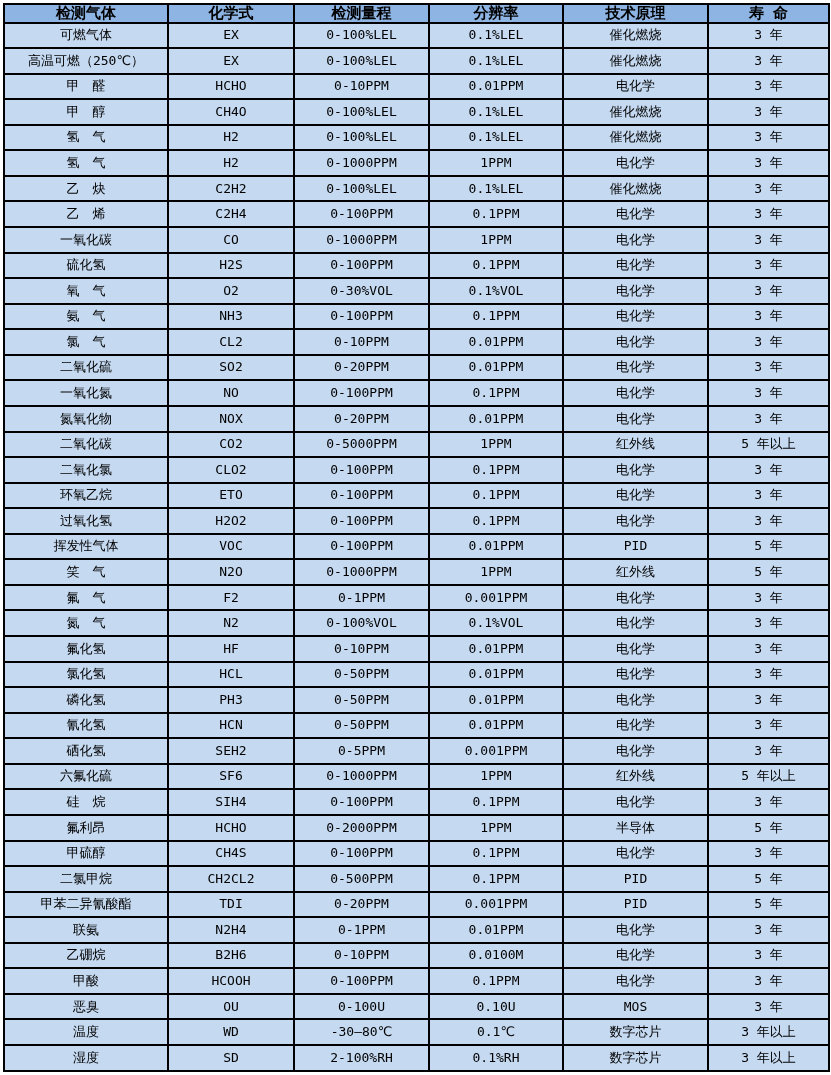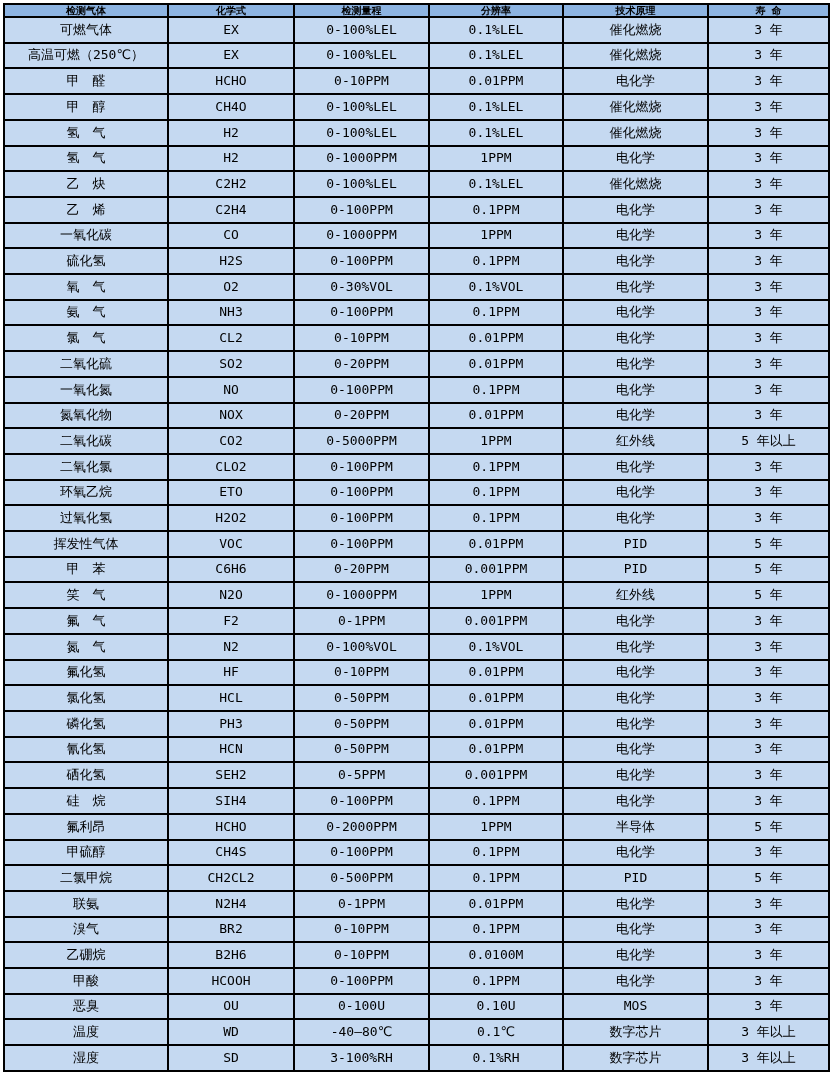--- a/index.html
+++ b/index.html
@@ -37,21 +37,21 @@
     border: 2px solid var(--border-color);
     text-align: center;
     vertical-align: middle;
     padding: 0 2px;
     overflow: hidden;
     white-space: nowrap;
     line-height: 1.1;
   }
   th {
     background: var(--header-bg);
-    font-size: 10px;
+    font-size: 15px;
     font-weight: bold;
   }
   td {
     background: var(--row-bg);
     font-size: 13px;
     font-weight: normal;
   }
 </style>
 </head>
 <body>
@@ -238,136 +238,136 @@
       </tr>
       <tr>
         <td>挥发性气体</td>
         <td>VOC</td>
         <td>0-100PPM</td>
         <td>0.01PPM</td>
         <td>PID</td>
         <td>5 年</td>
       </tr>
       <tr>
-        <td>甲　苯</td>
-        <td>C6H6</td>
+        <td>笑　气</td>
+        <td>N2O</td>
+        <td>0-1000PPM</td>
+        <td>1PPM</td>
+        <td>红外线</td>
+        <td>5 年</td>
+      </tr>
+      <tr>
+        <td>氟　气</td>
+        <td>F2</td>
+        <td>0-1PPM</td>
+        <td>0.001PPM</td>
+        <td>电化学</td>
+        <td>3 年</td>
+      </tr>
+      <tr>
+        <td>氮　气</td>
+        <td>N2</td>
+        <td>0-100%VOL</td>
+        <td>0.1%VOL</td>
+        <td>电化学</td>
+        <td>3 年</td>
+      </tr>
+      <tr>
+        <td>氟化氢</td>
+        <td>HF</td>
+        <td>0-10PPM</td>
+        <td>0.01PPM</td>
+        <td>电化学</td>
+        <td>3 年</td>
+      </tr>
+      <tr>
+        <td>氯化氢</td>
+        <td>HCL</td>
+        <td>0-50PPM</td>
+        <td>0.01PPM</td>
+        <td>电化学</td>
+        <td>3 年</td>
+      </tr>
+      <tr>
+        <td>磷化氢</td>
+        <td>PH3</td>
+        <td>0-50PPM</td>
+        <td>0.01PPM</td>
+        <td>电化学</td>
+        <td>3 年</td>
+      </tr>
+      <tr>
+        <td>氰化氢</td>
+        <td>HCN</td>
+        <td>0-50PPM</td>
+        <td>0.01PPM</td>
+        <td>电化学</td>
+        <td>3 年</td>
+      </tr>
+      <tr>
+        <td>硒化氢</td>
+        <td>SEH2</td>
+        <td>0-5PPM</td>
+        <td>0.001PPM</td>
+        <td>电化学</td>
+        <td>3 年</td>
+      </tr>
+      <tr>
+        <td>六氟化硫</td>
+        <td>SF6</td>
+        <td>0-1000PPM</td>
+        <td>1PPM</td>
+        <td>红外线</td>
+        <td>5 年以上</td>
+      </tr>
+      <tr>
+        <td>硅　烷</td>
+        <td>SIH4</td>
+        <td>0-100PPM</td>
+        <td>0.1PPM</td>
+        <td>电化学</td>
+        <td>3 年</td>
+      </tr>
+      <tr>
+        <td>氟利昂</td>
+        <td>HCHO</td>
+        <td>0-2000PPM</td>
+        <td>1PPM</td>
+        <td>半导体</td>
+        <td>5 年</td>
+      </tr>
+      <tr>
+        <td>甲硫醇</td>
+        <td>CH4S</td>
+        <td>0-100PPM</td>
+        <td>0.1PPM</td>
+        <td>电化学</td>
+        <td>3 年</td>
+      </tr>
+      <tr>
+        <td>二氯甲烷</td>
+        <td>CH2CL2</td>
+        <td>0-500PPM</td>
+        <td>0.1PPM</td>
+        <td>PID</td>
+        <td>5 年</td>
+      </tr>
+      <tr>
+        <td>甲苯二异氰酸酯</td>
+        <td>TDI</td>
         <td>0-20PPM</td>
         <td>0.001PPM</td>
         <td>PID</td>
         <td>5 年</td>
       </tr>
       <tr>
-        <td>笑　气</td>
-        <td>N2O</td>
-        <td>0-1000PPM</td>
-        <td>1PPM</td>
-        <td>红外线</td>
-        <td>5 年</td>
-      </tr>
-      <tr>
-        <td>氟　气</td>
-        <td>F2</td>
-        <td>0-1PPM</td>
-        <td>0.001PPM</td>
-        <td>电化学</td>
-        <td>3 年</td>
-      </tr>
-      <tr>
-        <td>氮　气</td>
-        <td>N2</td>
-        <td>0-100%VOL</td>
-        <td>0.1%VOL</td>
-        <td>电化学</td>
-        <td>3 年</td>
-      </tr>
-      <tr>
-        <td>氟化氢</td>
-        <td>HF</td>
-        <td>0-10PPM</td>
-        <td>0.01PPM</td>
-        <td>电化学</td>
-        <td>3 年</td>
-      </tr>
-      <tr>
-        <td>氯化氢</td>
-        <td>HCL</td>
-        <td>0-50PPM</td>
-        <td>0.01PPM</td>
-        <td>电化学</td>
-        <td>3 年</td>
-      </tr>
-      <tr>
-        <td>磷化氢</td>
-        <td>PH3</td>
-        <td>0-50PPM</td>
-        <td>0.01PPM</td>
-        <td>电化学</td>
-        <td>3 年</td>
-      </tr>
-      <tr>
-        <td>氰化氢</td>
-        <td>HCN</td>
-        <td>0-50PPM</td>
-        <td>0.01PPM</td>
-        <td>电化学</td>
-        <td>3 年</td>
-      </tr>
-      <tr>
-        <td>硒化氢</td>
-        <td>SEH2</td>
-        <td>0-5PPM</td>
-        <td>0.001PPM</td>
-        <td>电化学</td>
-        <td>3 年</td>
-      </tr>
-      <tr>
-        <td>硅　烷</td>
-        <td>SIH4</td>
-        <td>0-100PPM</td>
-        <td>0.1PPM</td>
-        <td>电化学</td>
-        <td>3 年</td>
-      </tr>
-      <tr>
-        <td>氟利昂</td>
-        <td>HCHO</td>
-        <td>0-2000PPM</td>
-        <td>1PPM</td>
-        <td>半导体</td>
-        <td>5 年</td>
-      </tr>
-      <tr>
-        <td>甲硫醇</td>
-        <td>CH4S</td>
-        <td>0-100PPM</td>
-        <td>0.1PPM</td>
-        <td>电化学</td>
-        <td>3 年</td>
-      </tr>
-      <tr>
-        <td>二氯甲烷</td>
-        <td>CH2CL2</td>
-        <td>0-500PPM</td>
-        <td>0.1PPM</td>
-        <td>PID</td>
-        <td>5 年</td>
-      </tr>
-      <tr>
         <td>联氨</td>
         <td>N2H4</td>
         <td>0-1PPM</td>
         <td>0.01PPM</td>
-        <td>电化学</td>
-        <td>3 年</td>
-      </tr>
-      <tr>
-        <td>溴气</td>
-        <td>BR2</td>
-        <td>0-10PPM</td>
-        <td>0.1PPM</td>
         <td>电化学</td>
         <td>3 年</td>
       </tr>
       <tr>
         <td>乙硼烷</td>
         <td>B2H6</td>
         <td>0-10PPM</td>
         <td>0.0100M</td>
         <td>电化学</td>
         <td>3 年</td>
@@ -384,27 +384,27 @@
         <td>恶臭</td>
         <td>OU</td>
         <td>0-100U</td>
         <td>0.10U</td>
         <td>MOS</td>
         <td>3 年</td>
       </tr>
       <tr>
         <td>温度</td>
         <td>WD</td>
-        <td>-40—80℃</td>
+        <td>-30—80℃</td>
         <td>0.1℃</td>
         <td>数字芯片</td>
         <td>3 年以上</td>
       </tr>
       <tr>
         <td>湿度</td>
         <td>SD</td>
-        <td>3-100%RH</td>
+        <td>2-100%RH</td>
         <td>0.1%RH</td>
         <td>数字芯片</td>
         <td>3 年以上</td>
       </tr>
     </tbody>
 </table>
 
 </body></html>

